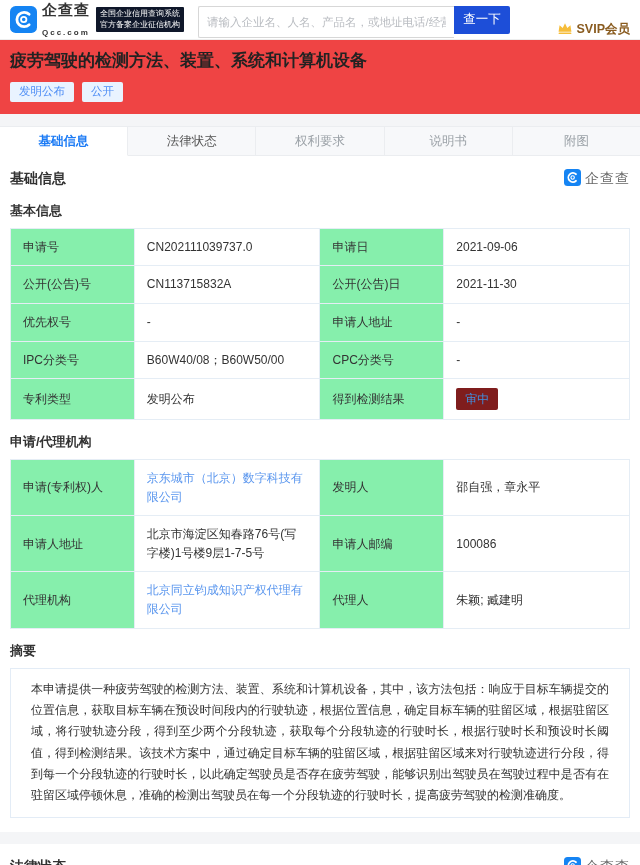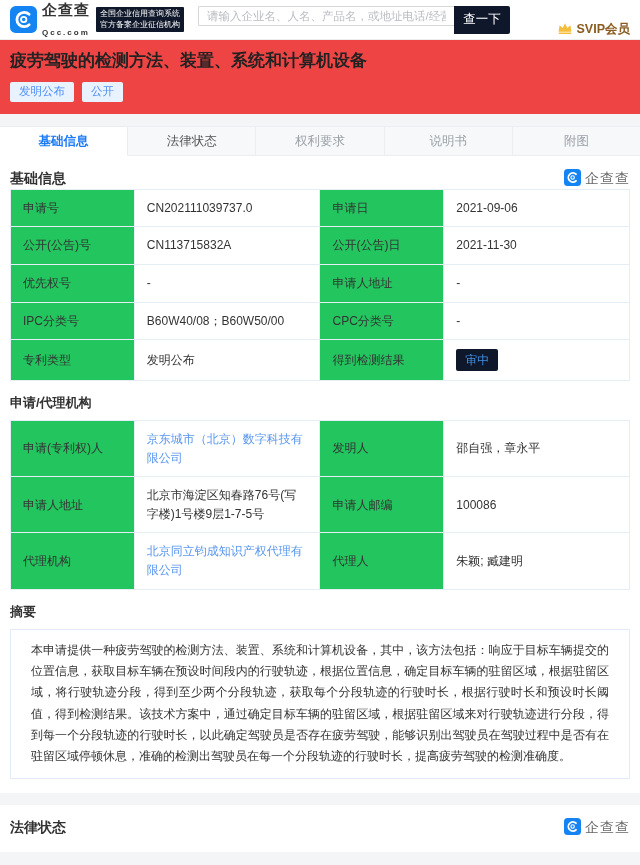--- a/index.html
+++ b/index.html
@@ -19,27 +19,27 @@
   .logo-text{ display:flex; flex-direction:column; line-height:1; }
   .brand{ font-size:15px; font-weight:bold; color:#333; letter-spacing:1px; }
   .domain{ font-size:8px; font-weight:bold; color:#333; letter-spacing:2px; margin-top:12px; }
   .logo-badge{
     background:#0f172a; color:#fff; font-size:8px; line-height:1.3;
     padding:2px 4px; margin-left:6px; display:flex; flex-direction:column;
     border-radius:1px; white-space:nowrap;
   }
   .searchbox{ display:flex; margin-left:14px; height:28px; }
   .searchbox input{
-    width:256px; height:20px; border:1px solid #d7d7d7; border-right:none;
+    width:256px; height:32px; border:1px solid #d7d7d7; border-right:none;
     border-radius:2px 0 0 2px; padding:0 8px; font-size:11.5px; color:#333;
     outline:none; font-family:inherit;
   }
   .searchbox input::placeholder{ color:#b9bcc1; }
   .searchbox button{
-    width:56px; height:28px; background:#0f172a; color:#fff; border:none;
+    width:56px; height:28px; background:#1d4ed8; color:#fff; border:none;
     font-size:12.5px; cursor:pointer; border-radius:0 2px 2px 0; font-family:inherit;
   }
   .svip{ margin-left:auto; display:flex; align-items:center; gap:4px;
     color:#8a5c20; font-size:12.5px; font-weight:bold; cursor:pointer;margin-top:20px; }
   
   .title-block{ background:#ef4444; padding:10px 10px 12px; }
   .title-block h1{ font-size:17px; color:#222; font-weight:bold; line-height:1.35; }
   .tags{ margin-top:9px; display:flex; gap:8px; }
   .tag{
     background:#e9f3ff; color:#4d8df5; font-size:11.5px;
@@ -63,24 +63,24 @@
   .sec-head{ display:flex; align-items:center; justify-content:space-between; }
   .sec-head h2{ font-size:14px; font-weight:bold; color:#333; }
   .watermark{ display:flex; align-items:center; gap:4px; color:#666;
     font-size:14px; letter-spacing:1px; }
   .content h3{ font-size:13px; font-weight:bold; color:#333; margin:13px 0 8px; }
   table{ width:100%; border-collapse:collapse; table-layout:fixed; }
   td{
     border:1px solid #e5edf5; font-size:12px; color:#333;
     padding:9px 12px; line-height:1.55; word-break:break-all; vertical-align:middle;
   }
-  td.lbl{ background:#22c55e; }
+  td.lbl{ background:#86efac; }
   a.link{ color:#5a96ee; text-decoration:none; cursor:pointer;margin-top:24px; }
   .badge{
-    display:inline-block; background:#0f172a; color:#4090e2;
+    display:inline-block; background:#7f1d1d; color:#4090e2;
     font-size:12px; padding:2px 9px; border-radius:2px; line-height:1.5;
   }
   .abstract-box{
     border:1px solid #e3ecf6; padding:10px 20px; font-size:12px;
     line-height:1.78; color:#333; text-align:justify;
   }
 </style>
 </head>
 <body>
 
@@ -145,20 +145,21 @@
           <svg viewBox="0 0 24 24" width="17" height="17">
               <rect width="24" height="24" rx="5" fill="#1584f3"></rect>
               <path d="M17 7.4 A6.4 6.4 0 1 0 17 16.6" fill="none" stroke="#fff" stroke-width="2.5" stroke-linecap="round"></path>
               <circle cx="12.2" cy="12" r="2.4" fill="none" stroke="#fff" stroke-width="1.6"></circle>
             </svg>
         </span>
         <span>企查查</span>
       </div>
     </div>
 
+    <h3>基本信息</h3>
     <table>
       <colgroup>
           <col style="width:20%">
           <col style="width:30%">
           <col style="width:20%">
           <col style="width:30%">
         </colgroup>
       <tbody>
           <tr>
         <td class="lbl">申请号</td>

